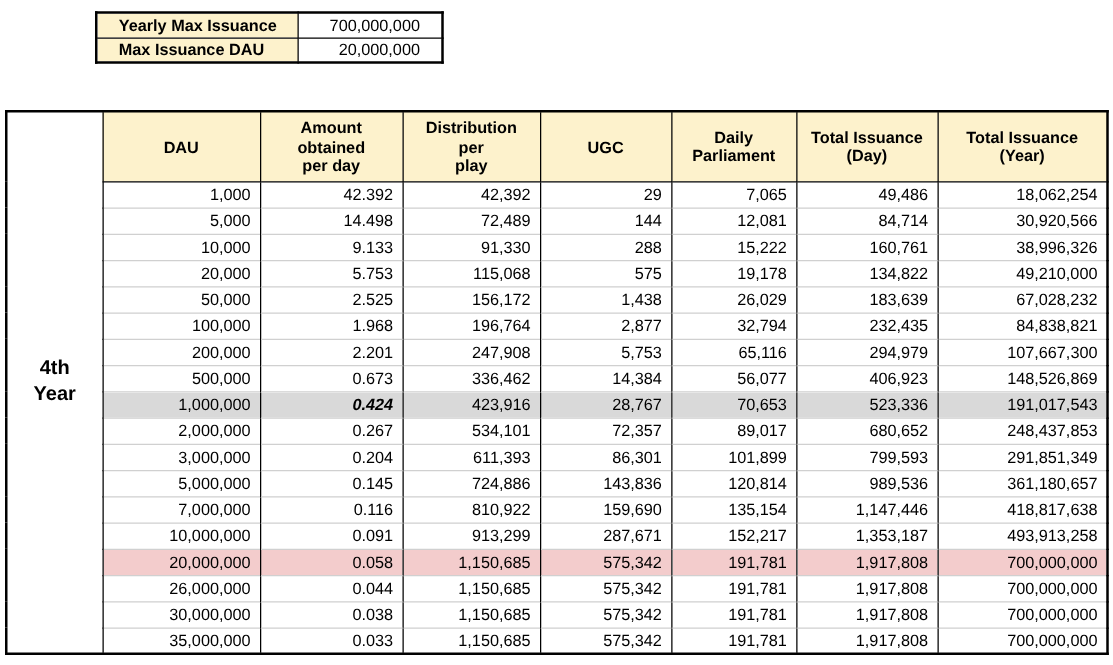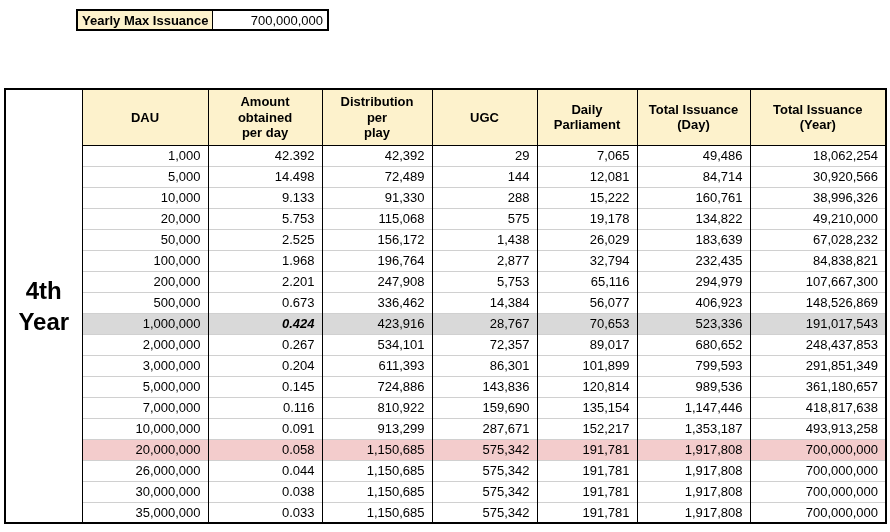--- a/index.html
+++ b/index.html
@@ -20,21 +20,21 @@
   .stage { position: relative; width: 890px; height: 532px; overflow: hidden; }
 
   
   table.summary {
     position: absolute; left: 76px; top: 9px;
     border-collapse: collapse; table-layout: fixed;
     border: 2px solid var(--line);
   }
   table.summary td {
     border: 1px solid var(--line);
-    height: 20px; font-size: 13px; padding: 0 4px;
+    height: 20px; font-size: 13px; padding: 0 17px;
     white-space: nowrap; overflow: hidden;
   }
   td.s-label { width: 131px; background: var(--header-bg); font-weight: bold; text-align: left; }
   td.s-value { width: 115px; text-align: right; }
 
   
   table.main {
     position: absolute; left: 4px; top: 88px;
     border-collapse: collapse; table-layout: fixed;
     border: 2px solid var(--line);
@@ -42,21 +42,21 @@
   table.main th {
     background: var(--header-bg);
     border: 1px solid var(--line);
     height: 56px; font-size: 13px; font-weight: bold;
     text-align: center; vertical-align: middle;
     white-space: pre-line; line-height: 1.18; padding: 0 2px;
   }
   td.year-cell {
     border-right: 1px solid var(--line);
     background: #ffffff;
-    font-size: 24px; font-weight: bold;
+    font-size: 16px; font-weight: bold;
     text-align: center; vertical-align: middle;
     white-space: pre-line; line-height: 1.3;
   }
   table.main td.data {
     border-left: 1px solid var(--line);
     border-top: 1px solid var(--grid);
     height: 21px; font-size: 13px;
     text-align: right; padding: 0 7px 0 2px;
     white-space: nowrap; overflow: hidden;
     background: #ffffff;
@@ -68,20 +68,24 @@
 </head>
 <body>
 
 <div class="stage">
 
   <table class="summary">
     <tbody>
         <tr>
       <td class="s-label">Yearly Max Issuance</td>
       <td class="s-value">700,000,000</td>
+    </tr>
+    <tr>
+      <td class="s-label">Max Issuance DAU</td>
+      <td class="s-value">20,000,000</td>
     </tr>
   </tbody>
     </table>
 
   <table class="main" id="main-table">
     <colgroup>
       <col style="width:77px">
         <col style="width:126px">
         <col style="width:114px">
         <col style="width:110px">

